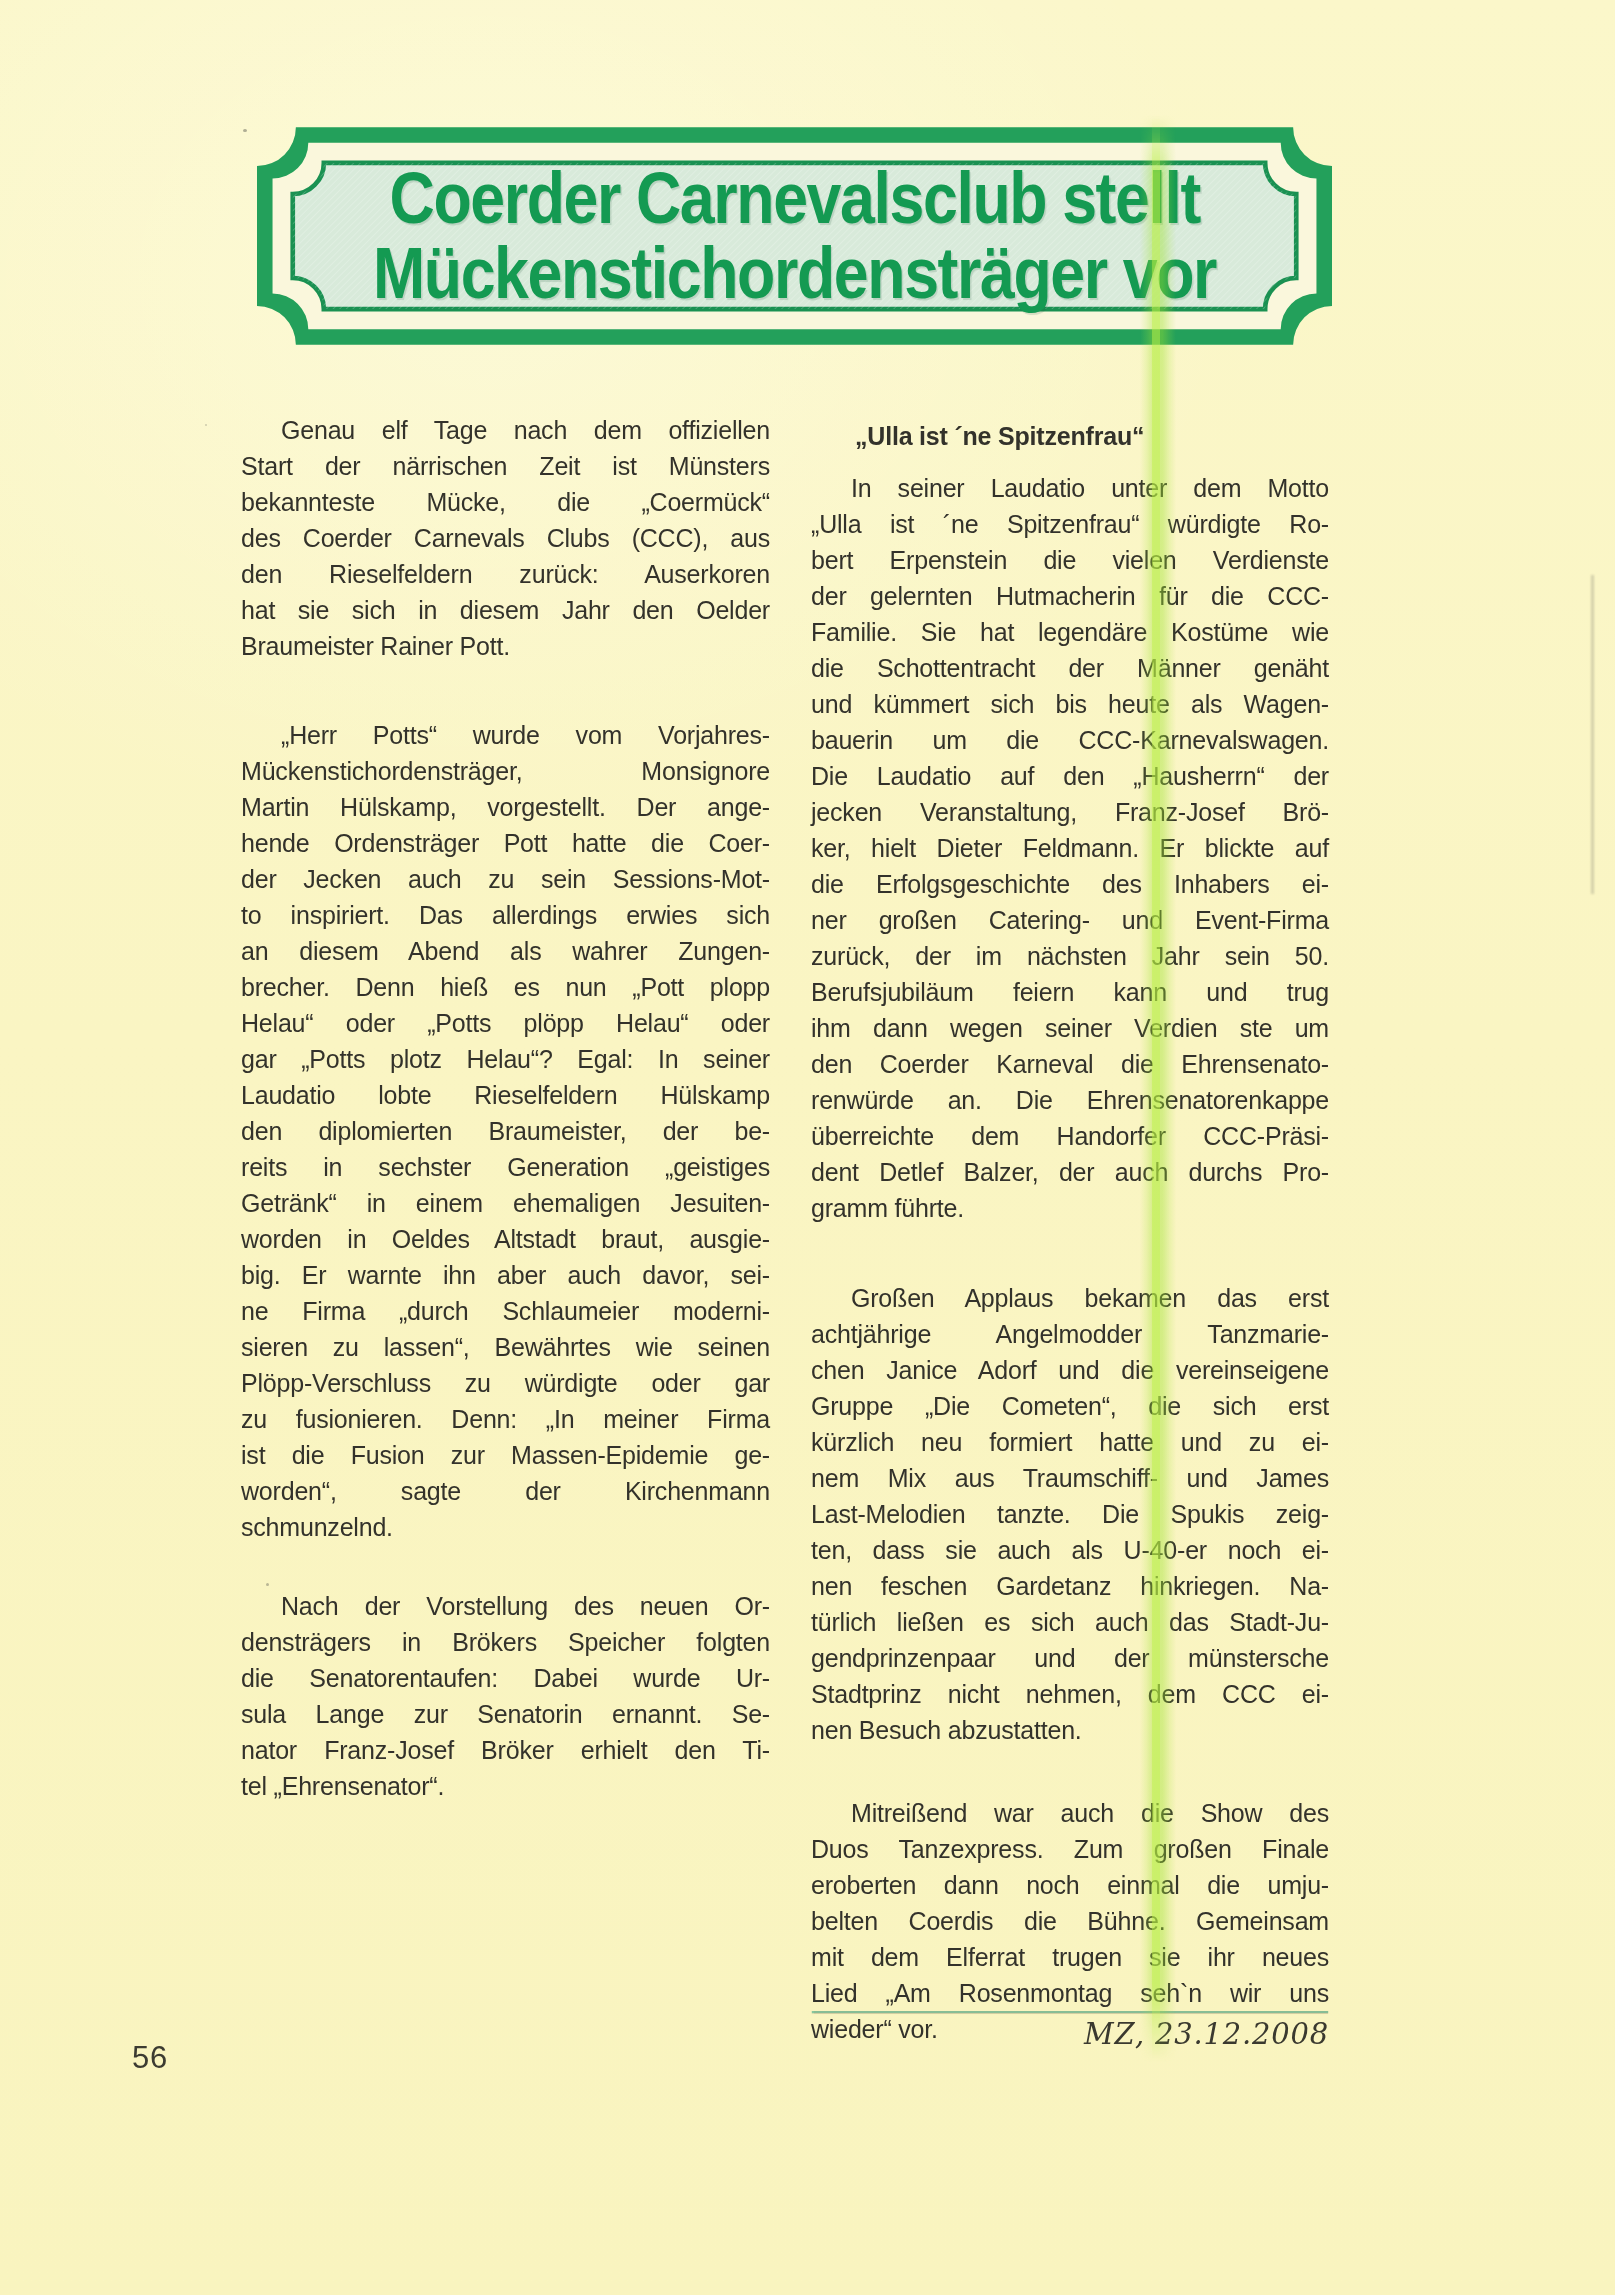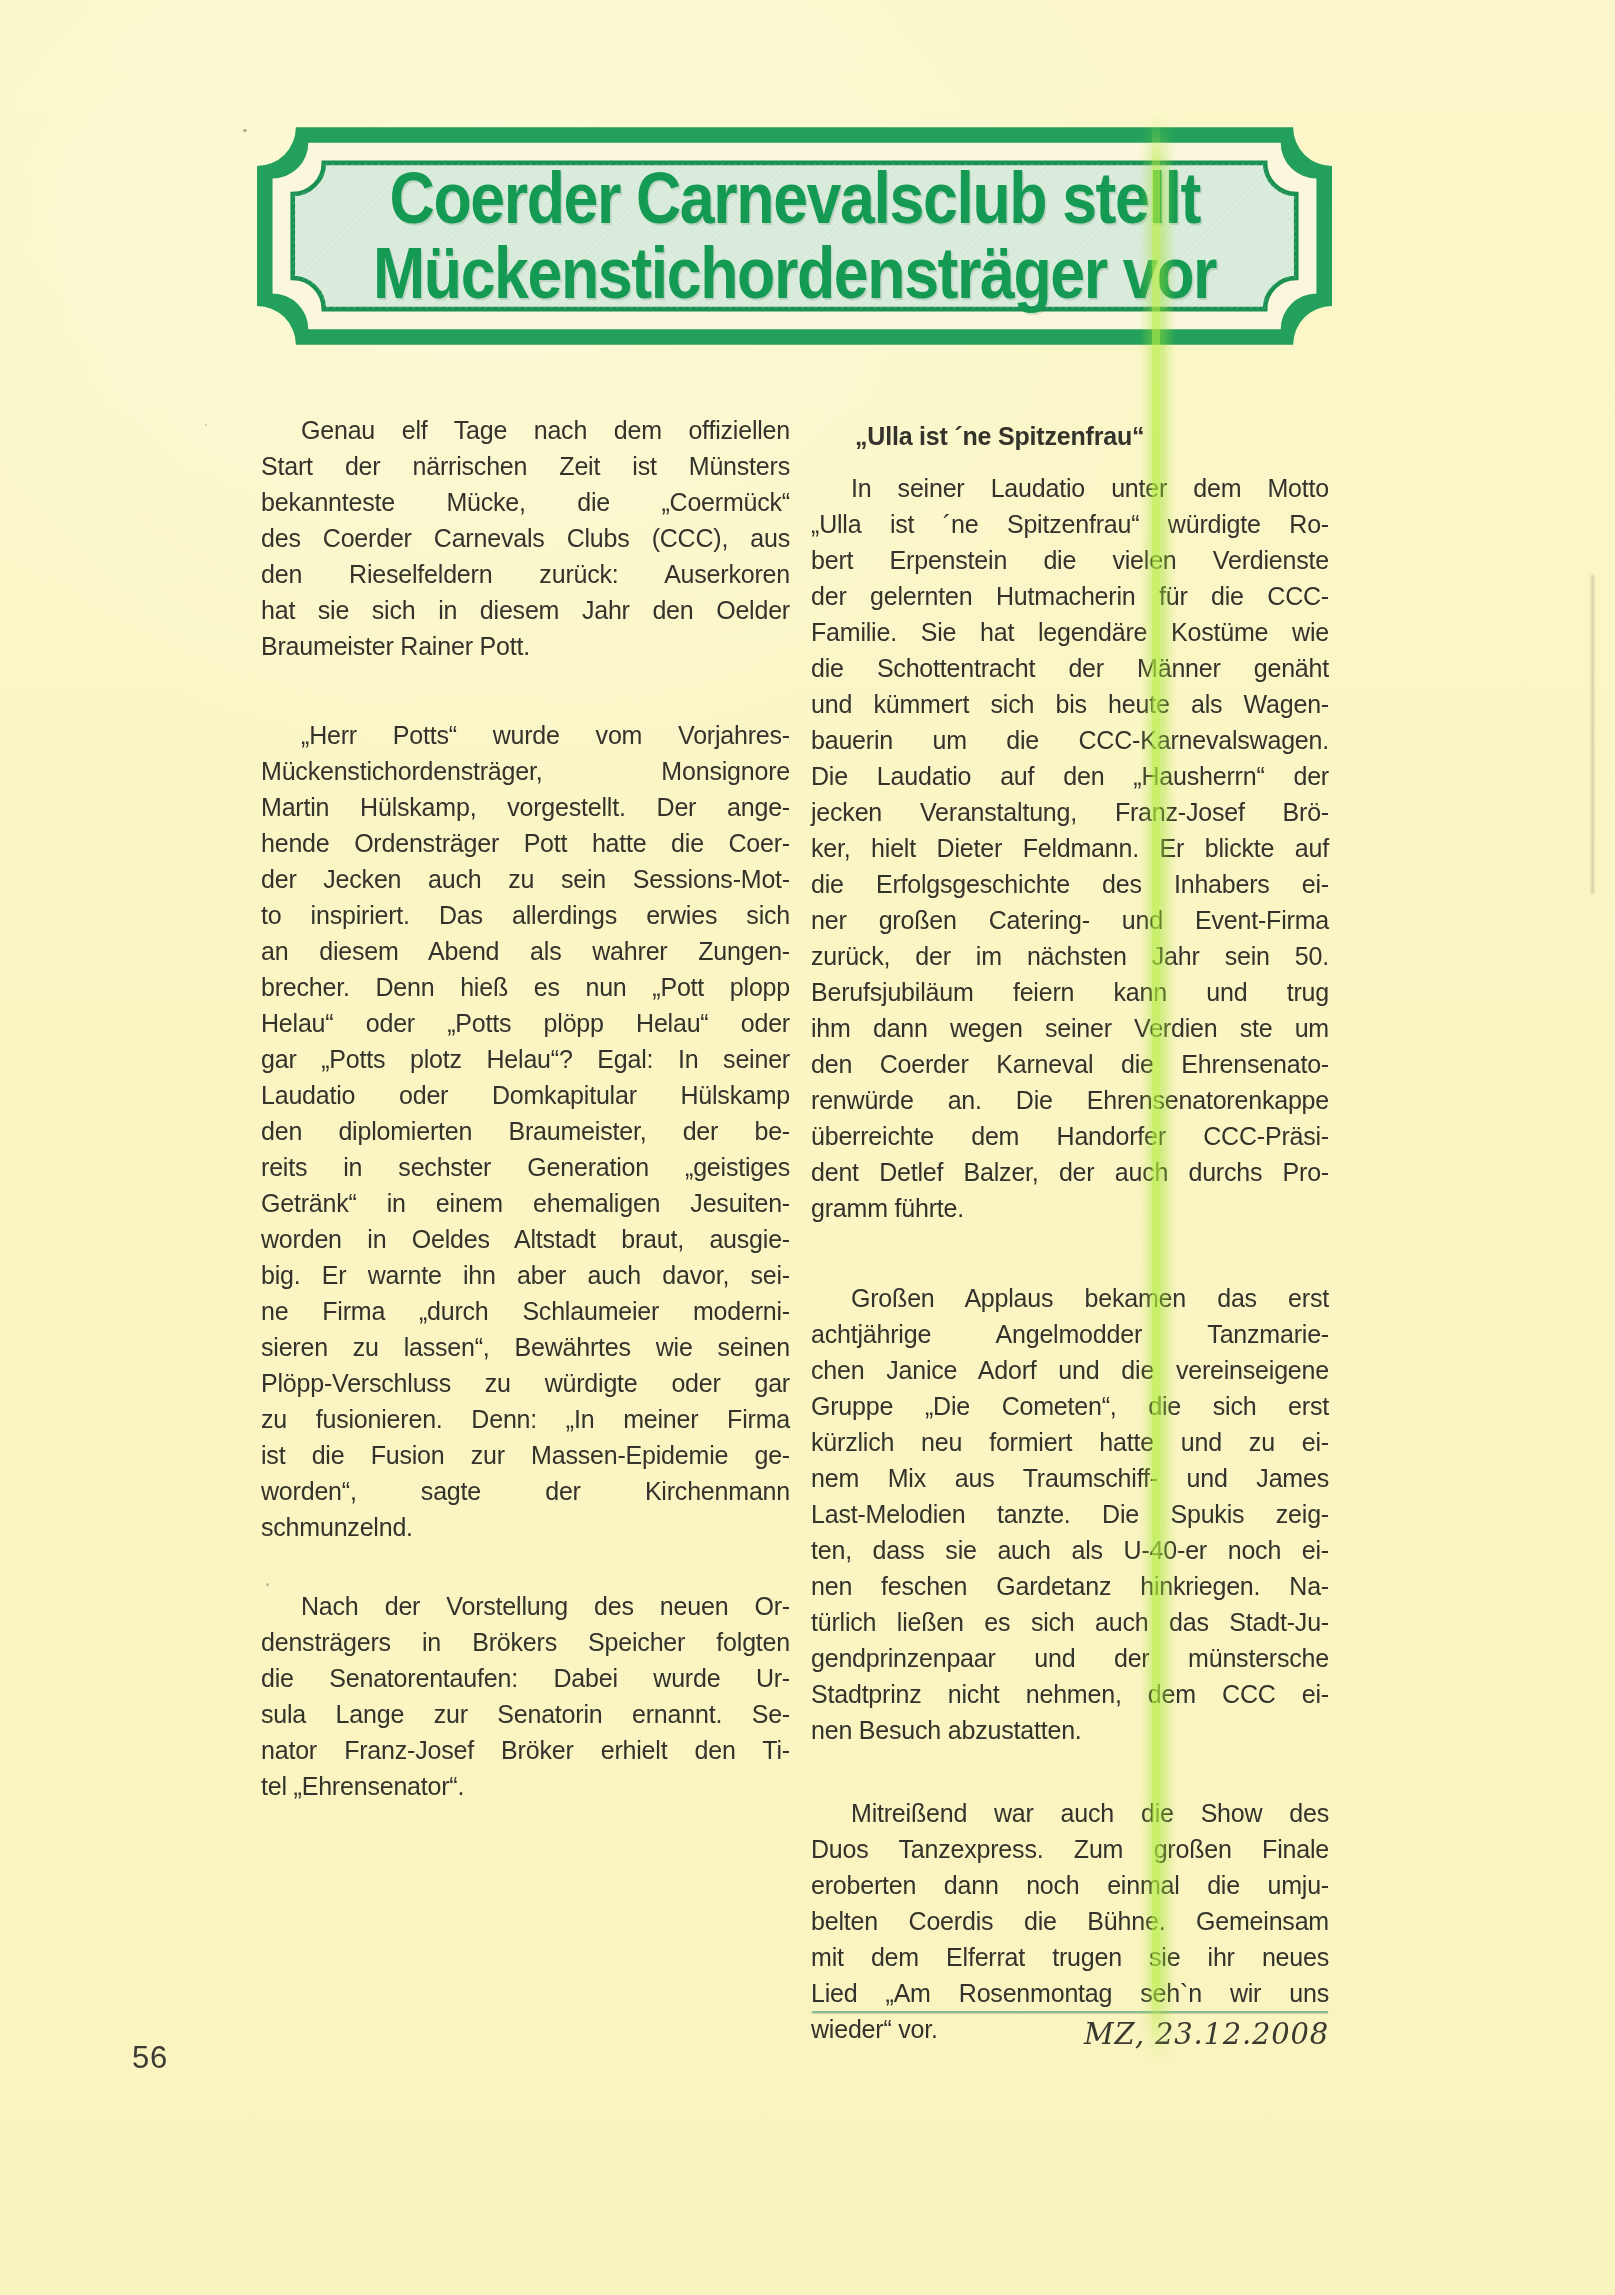--- a/index.html
+++ b/index.html
@@ -21,21 +21,21 @@
     position:absolute;left:36px;top:36px;width:1004px;height:146px;
     display:flex;flex-direction:column;align-items:center;justify-content:center;
     font-weight:bold;font-size:72px;line-height:75px;letter-spacing:-1.6px;
     color:var(--title-green,#149a52);
     text-shadow:1.6px 2.3px 0.8px rgba(30,90,55,0.16);
     white-space:nowrap;
   }
   .banner-title span{display:block;transform:scaleX(0.87);transform-origin:50% 50%;}
   
   .col{position:absolute;font-size:25px;line-height:36px;letter-spacing:-0.2px;}
-  .col-left{left:241px;top:412px;width:529px;margin-left:20px;}
+  .col-left{left:241px;top:412px;width:529px;}
   .col-right{left:811px;top:418px;width:518px;}
   .col-heading{font-weight:bold;height:36px;line-height:36px;text-indent:44px;margin-bottom:16px;}
   .para{margin:0;}
   .col-left .para.p0{margin-bottom:53px;}
   .col-left .para.p1{margin-bottom:43px;}
   .col-right .para.p0{margin-bottom:54px;}
   .col-right .para.p1{margin-bottom:47px;}
   .line{
     height:36px;line-height:36px;
     text-align:justify;text-align-last:justify;
@@ -120,21 +120,21 @@
         <div class="line first">„Herr Potts“ wurde vom Vorjahres-</div>
         <div class="line">Mückenstichordensträger,  Monsignore</div>
         <div class="line">Martin Hülskamp, vorgestellt. Der ange-</div>
         <div class="line">hende Ordensträger Pott hatte die Coer-</div>
         <div class="line">der Jecken auch zu sein Sessions-Mot-</div>
         <div class="line">to inspiriert. Das allerdings erwies sich</div>
         <div class="line">an diesem Abend als wahrer Zungen-</div>
         <div class="line">brecher. Denn hieß es nun „Pott plopp</div>
         <div class="line">Helau“ oder „Potts plöpp Helau“ oder</div>
         <div class="line">gar „Potts plotz Helau“? Egal: In seiner</div>
-        <div class="line">Laudatio oder Domkapitular Hülskamp</div>
+        <div class="line">Laudatio lobte Rieselfeldern Hülskamp</div>
         <div class="line">den diplomierten Braumeister, der be-</div>
         <div class="line">reits in sechster Generation „geistiges</div>
         <div class="line">Getränk“ in einem ehemaligen Jesuiten-</div>
         <div class="line">worden in Oeldes Altstadt braut, ausgie-</div>
         <div class="line">big. Er warnte ihn aber auch davor, sei-</div>
         <div class="line">ne Firma „durch Schlaumeier moderni-</div>
         <div class="line">sieren zu lassen“, Bewährtes wie seinen</div>
         <div class="line">Plöpp-Verschluss zu würdigte oder gar</div>
         <div class="line">zu fusionieren. Denn: „In meiner Firma</div>
         <div class="line">ist die Fusion zur Massen-Epidemie ge-</div>

